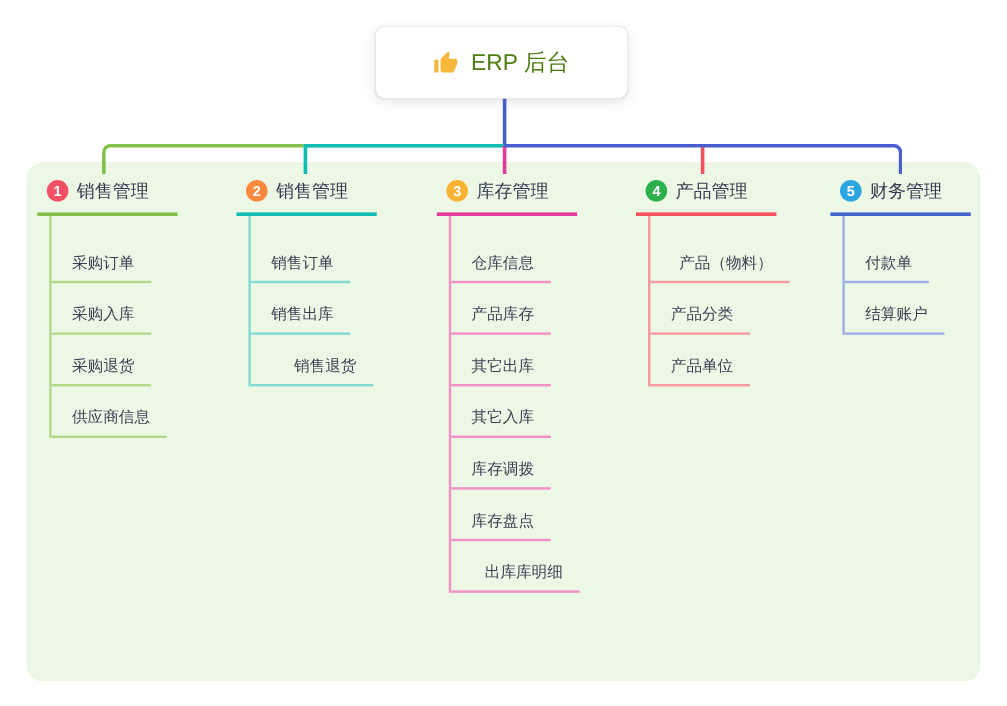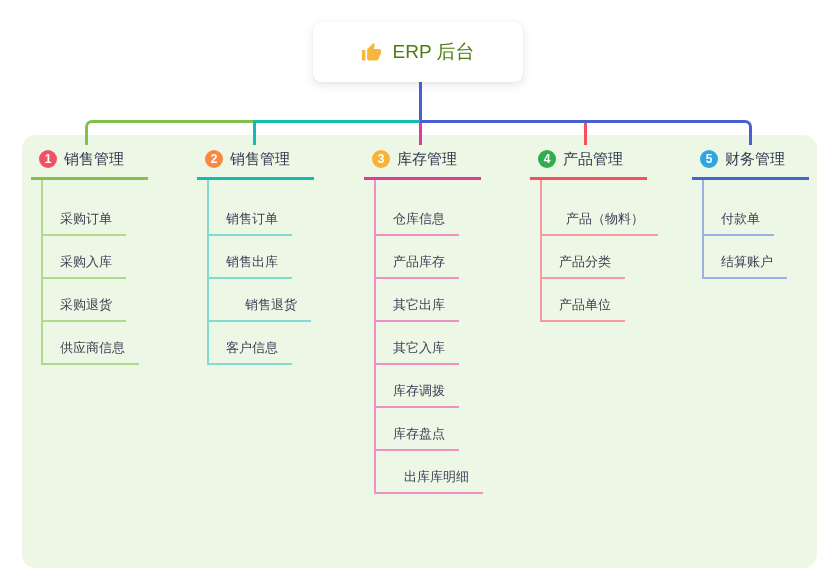--- a/index.html
+++ b/index.html
@@ -95,23 +95,20 @@
       <div class="children" style="border-left: 2px solid rgb(130, 218, 210);">
         <div class="child-row">
           <span class="child-label" style="border-bottom: 2px solid rgb(130, 218, 210);">销售订单</span>
         </div>
         <div class="child-row">
           <span class="child-label" style="border-bottom: 2px solid rgb(130, 218, 210);">销售出库</span>
         </div>
         <div class="child-row">
           <span class="child-label" style="border-bottom: 2px solid rgb(130, 218, 210); padding-left: 36px;">销售退货</span>
         </div>
-        <div class="child-row">
-          <span class="child-label" style="border-bottom: 2px solid rgb(130, 218, 210);">客户信息</span>
-        </div>
       </div>
     </div>
     <div class="branch-col" style="left: 364px;">
       <div class="branch-header" style="width: 117px; border-bottom: 3px solid rgb(226, 58, 151);">
         <span class="badge" style="background: rgb(249, 178, 51);">3</span>
         <span>库存管理</span>
       </div>
       <div class="children" style="border-left: 2px solid rgb(240, 144, 196);">
         <div class="child-row">
           <span class="child-label" style="border-bottom: 2px solid rgb(240, 144, 196);">仓库信息</span>

